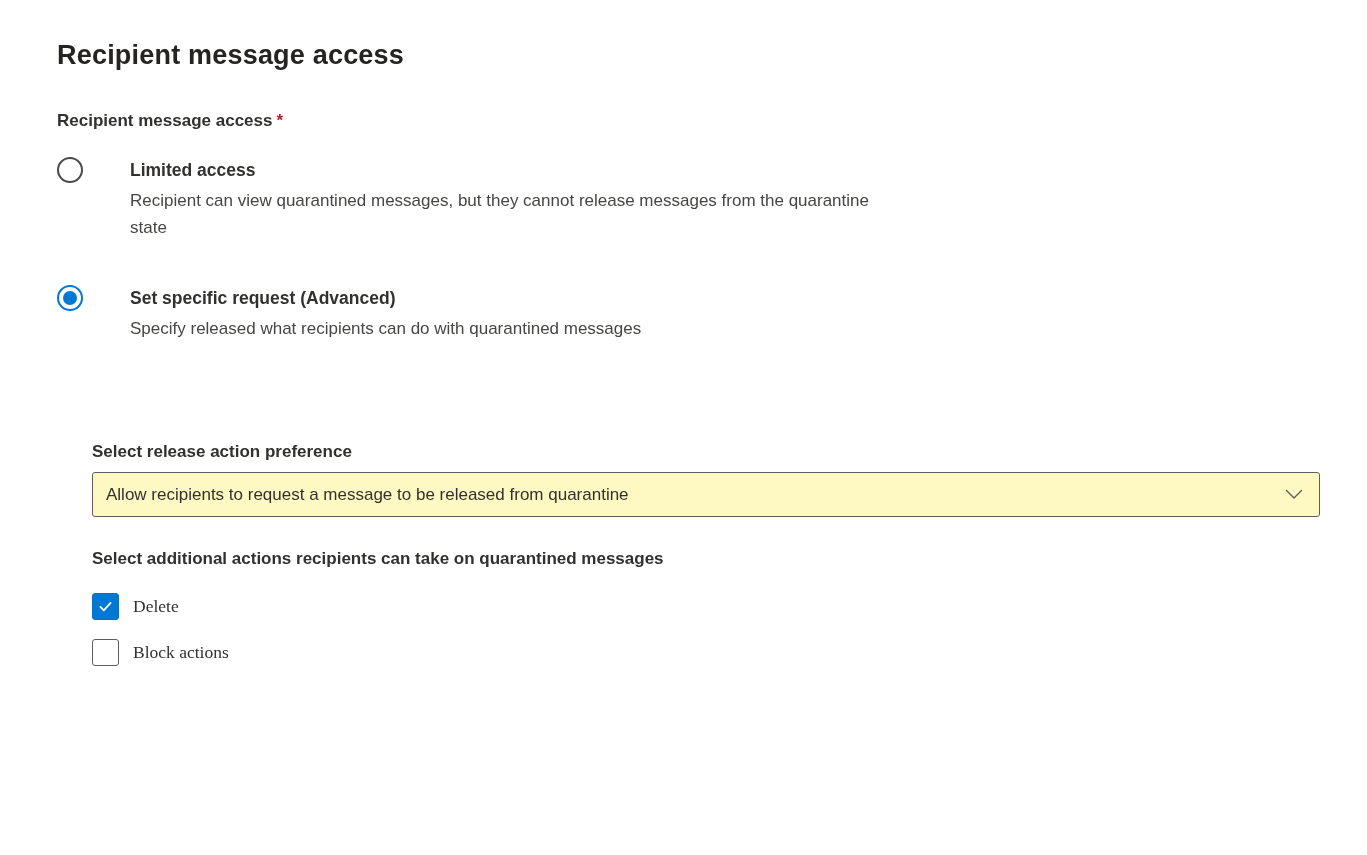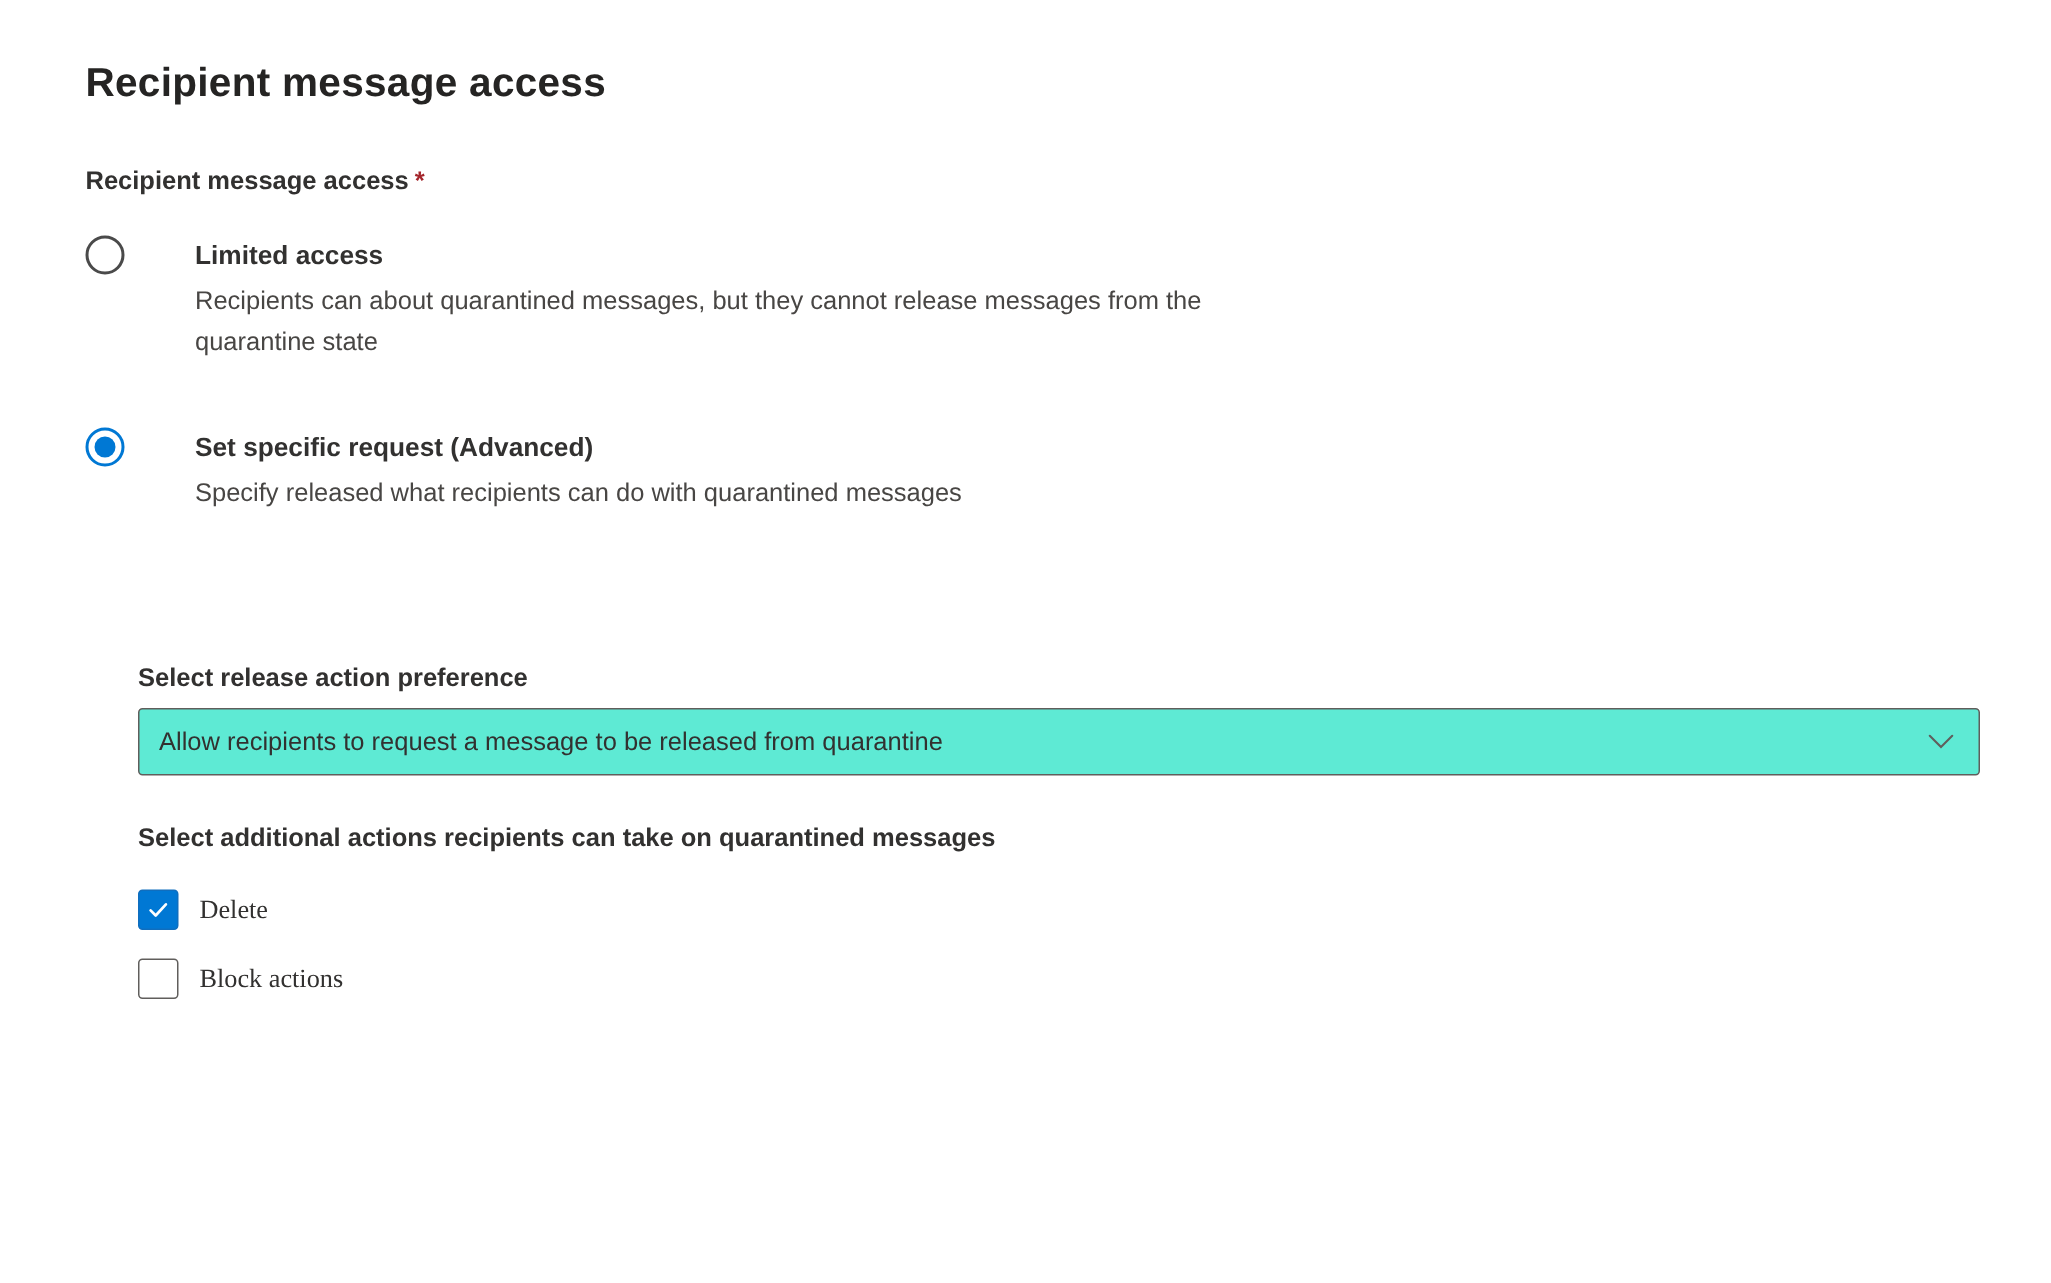--- a/index.html
+++ b/index.html
@@ -100,21 +100,21 @@
     font-size: 17px;
     font-weight: 600;
     color: var(--text);
     margin-bottom: 10px;
   }
   .dropdown {
     width: 1228px;
     height: 45px;
     border: 1px solid var(--border-gray);
     border-radius: 3px;
-    background: #5eead4;
+    background: #fef9c3;
     display: flex;
     align-items: center;
     padding: 0 16px 0 13px;
     cursor: pointer;
     margin-bottom: 32px;
   }
   .dropdown-value {
     flex: 1 1 auto;
     font-size: 17px;
     color: var(--text);
@@ -166,21 +166,21 @@
 
   <h1 class="page-title">Recipient message access</h1>
 
 
   <div class="field-label"><span>Recipient message access</span><span class="required-star">*</span></div>
 
   <div class="radio-option">
     <span class="radio-circle"></span>
     <div class="radio-texts">
       <div class="radio-label">Limited access</div>
-      <div class="radio-desc">Recipients can about quarantined messages, but they cannot release messages from the quarantine state</div>
+      <div class="radio-desc">Recipient can view quarantined messages, but they cannot release messages from the quarantine state</div>
     </div>
   </div>
 
   <div class="radio-option">
     <span class="radio-circle selected"></span>
     <div class="radio-texts">
       <div class="radio-label">Set specific request (Advanced)</div>
       <div class="radio-desc">Specify released what recipients can do with quarantined messages</div>
     </div>
   </div>

